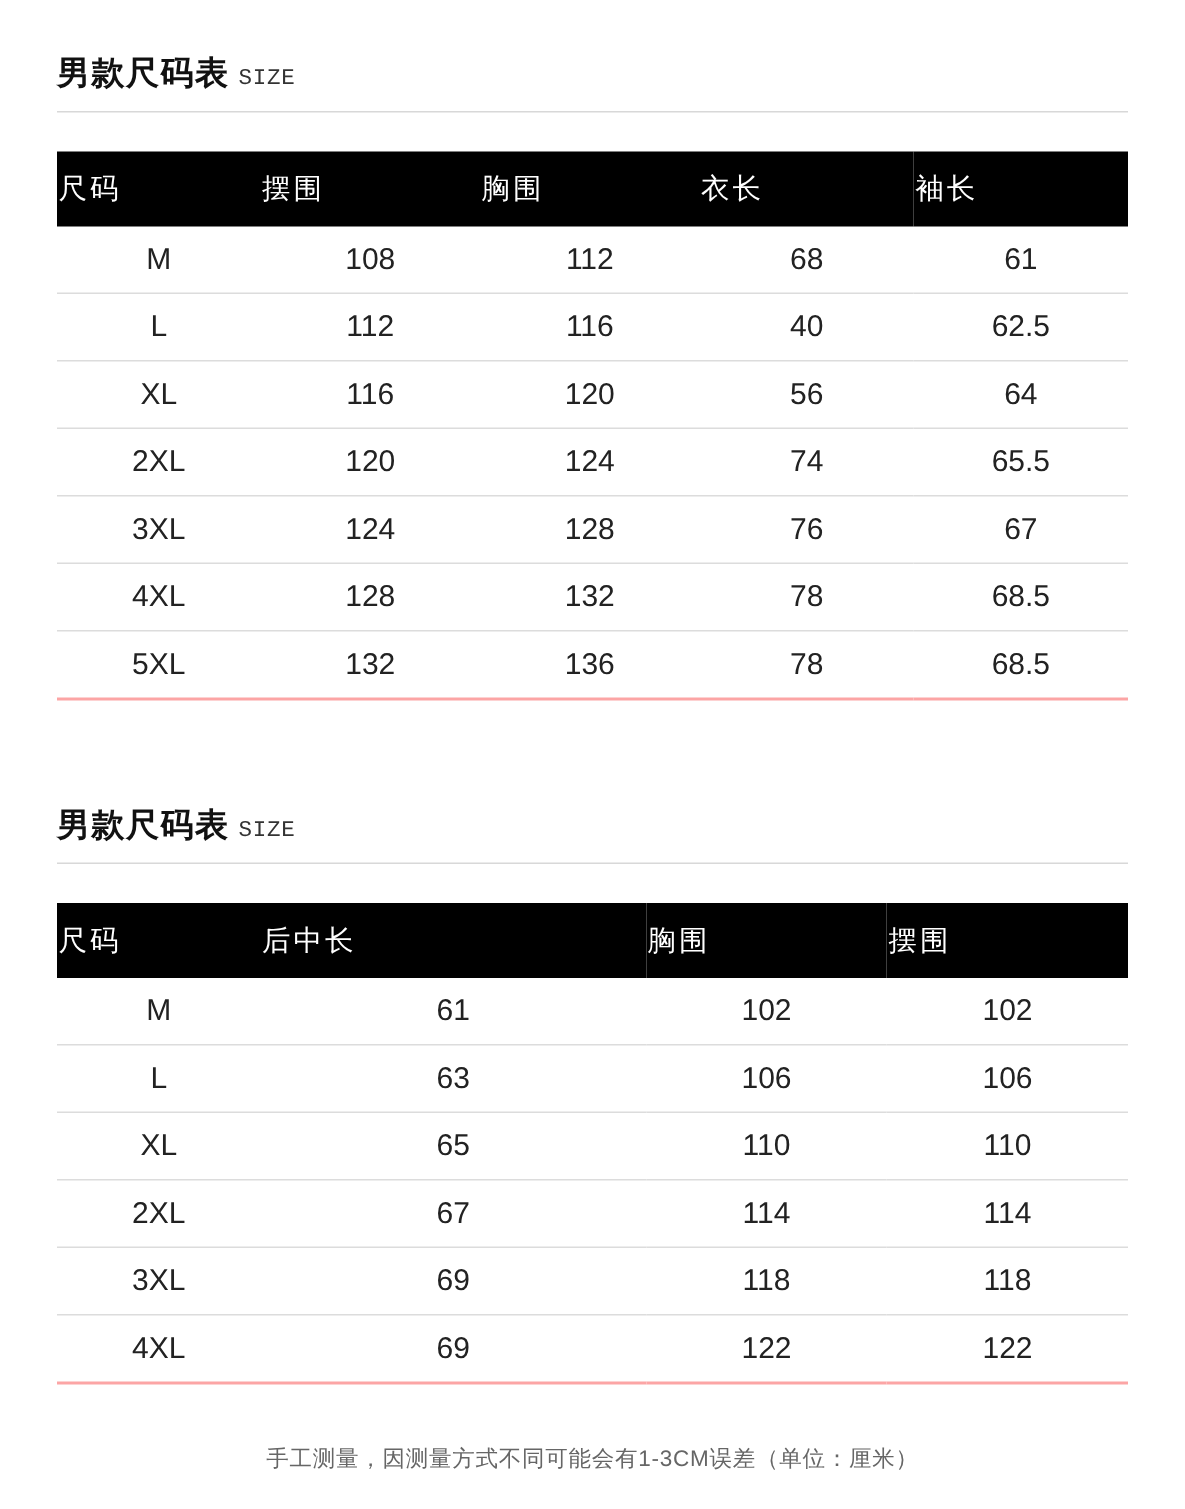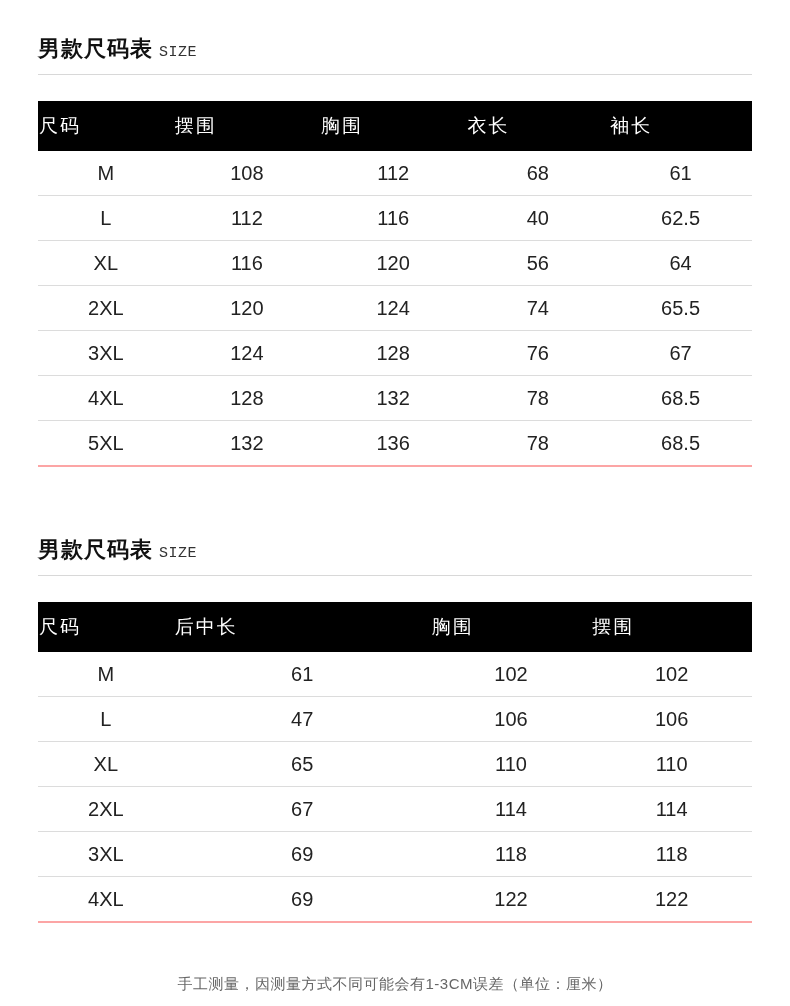--- a/index.html
+++ b/index.html
@@ -78,21 +78,21 @@
     border-bottom: 2px solid #fca5a5;
   }
 
   .spacer-men { height: 34px; }
 
   
   .footer-note {
     text-align: center;
     font-size: 15px;
     color: #666666;
-    margin-top: 52px;
+    margin-top: 40px;
     letter-spacing: 0.5px;
   }
 </style>
 </head>
 <body>
 
 <div class="page">
 
   <div class="section-head">
     <span class="cn">男款尺码表</span>
@@ -193,21 +193,21 @@
     </thead>
     <tbody>
       <tr>
         <td>M</td>
         <td>61</td>
         <td>102</td>
         <td>102</td>
       </tr>
       <tr>
         <td>L</td>
-        <td>47</td>
+        <td>63</td>
         <td>106</td>
         <td>106</td>
       </tr>
       <tr>
         <td>XL</td>
         <td>65</td>
         <td>110</td>
         <td>110</td>
       </tr>
       <tr>

